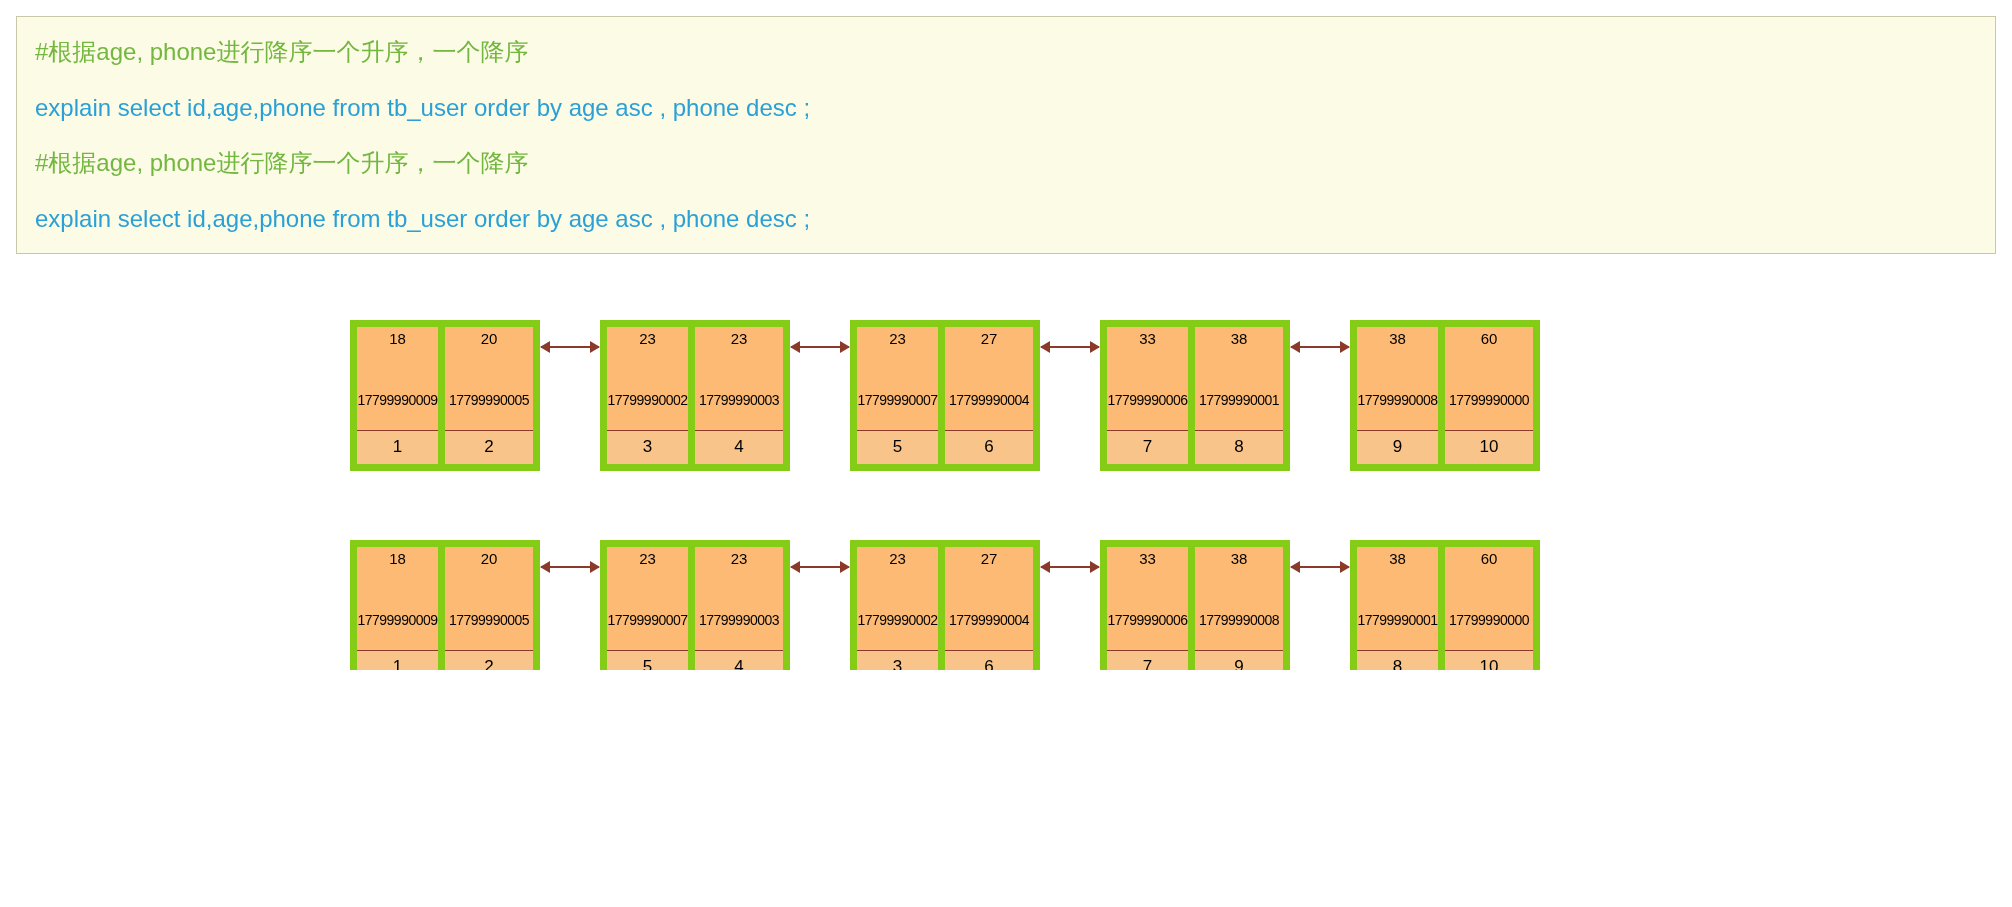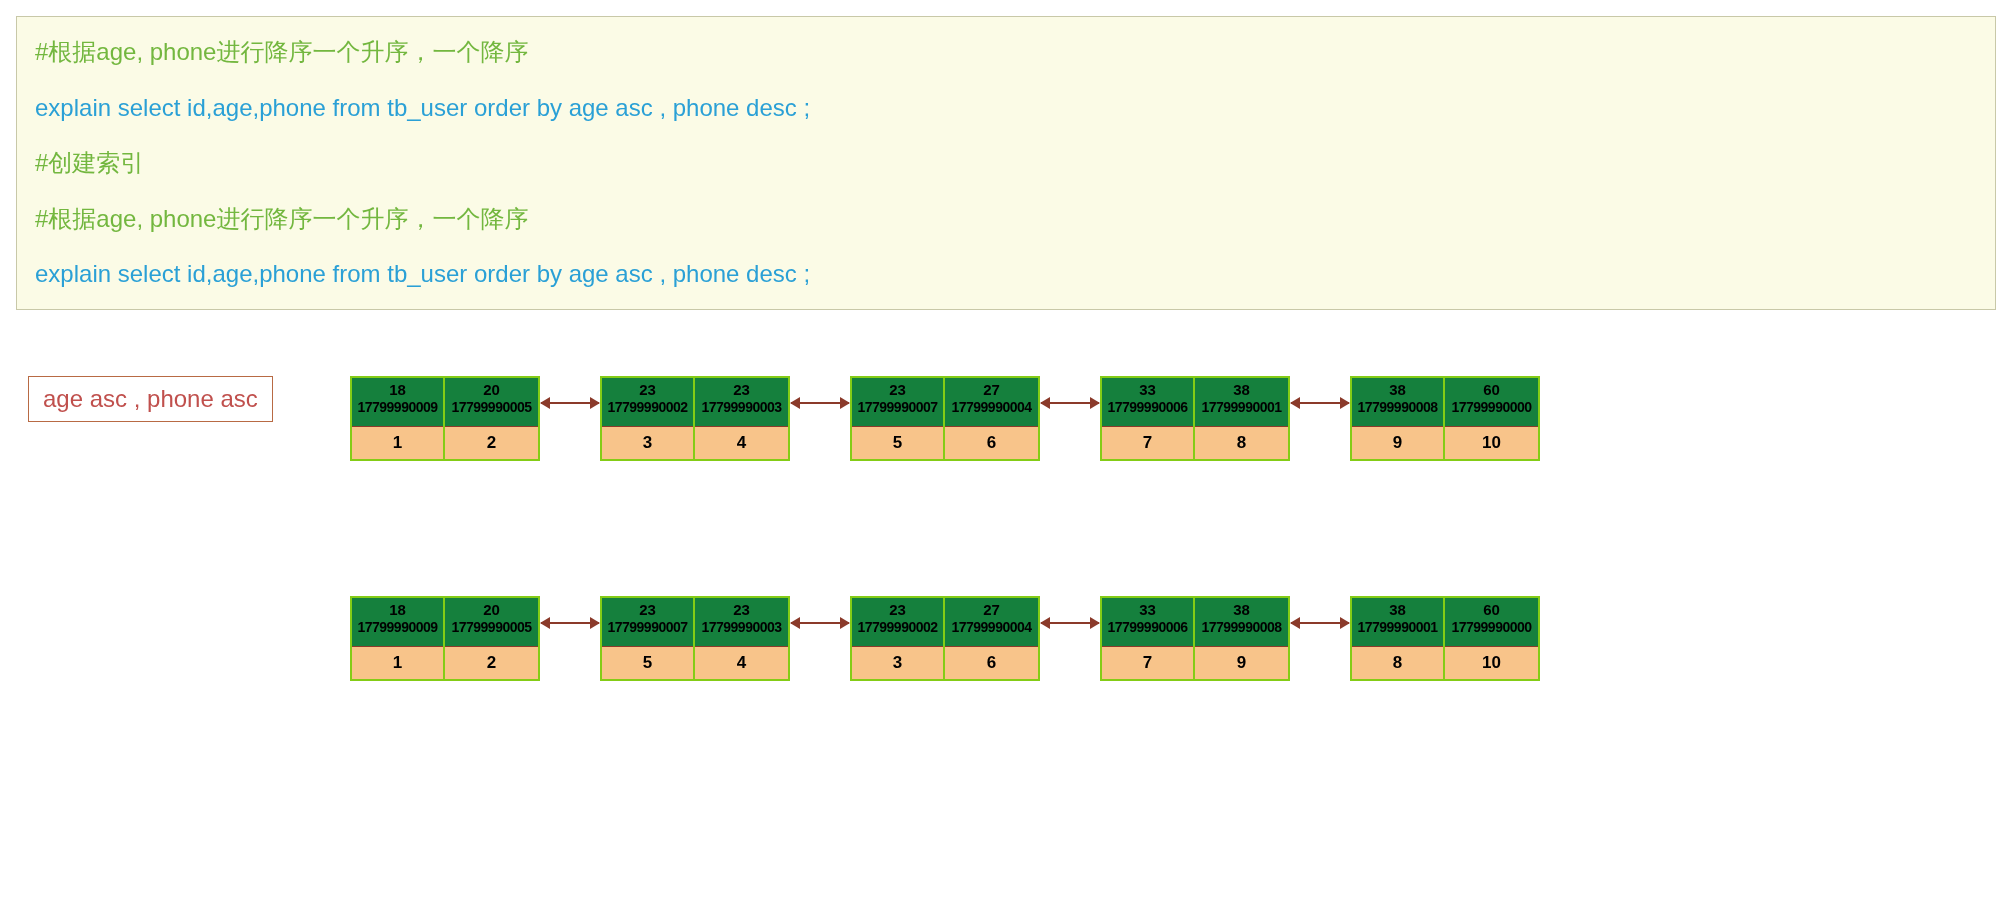--- a/index.html
+++ b/index.html
@@ -44,30 +44,29 @@
     padding: 8px 14px;
     background: #fff;
     white-space: nowrap;
   }
 
   .pair {
     position: absolute;
     display: flex;
   }
   .cell {
-    border: 2px solid #84cc16;
+    border: 7px solid #84cc16;
     width: 95px;
     text-align: center;
-    background: #15803d;
+    background: #fdba74;
     font-size: 15px;
     line-height: 1.2;
-    font-weight: bold;
   }
   .cell .age { border-bottom: none; padding-top: 3px; }
-  .cell .phone { font-size: 14px; padding-bottom: 10px; letter-spacing: -0.5px; }
+  .cell .phone { font-size: 14px; padding-bottom: 21px; letter-spacing: -0.5px; margin-top: 44px; }
   .cell .id {
     background: #f8c48a;
     border-top: 1px solid #8b3a2a;
     font-size: 17px;
     padding: 6px 0;
   }
   .cell + .cell { border-left: none; }
 
   .link {
     position: absolute;
@@ -84,29 +83,27 @@
   }
   .link::before { left: -1px; border-right: 10px solid #8b3a2a; }
   .link::after  { right: -1px; border-left: 10px solid #8b3a2a; }
 </style>
 </head>
 <body>
 
 <div class="code-box">
   <div class="code-line cmt">#根据age, phone进行降序一个升序，一个降序</div>
   <div class="code-line sql">explain select  id,age,phone from tb_user order by age asc , phone  desc ;</div>
-  <div class="code-line cmt">#创建索引</div>
   <div class="code-line cmt">#根据age, phone进行降序一个升序，一个降序</div>
   <div class="code-line sql">explain select  id,age,phone from tb_user order by age asc , phone  desc ;</div>
 </div>
 
 <div class="diagram-area">
 
   <div class="row-wrap" id="row1">
-    <div class="tag" style="left:8px">age asc , phone  asc</div>
   <div class="pair" style="left: 330px; top: 0px;">
         <div class="cell">
           <div class="age">18</div>
           <div class="phone">17799990009</div>
           <div class="id">1</div>
         </div>
         <div class="cell">
           <div class="age">20</div>
           <div class="phone">17799990005</div>
           <div class="id">2</div>

